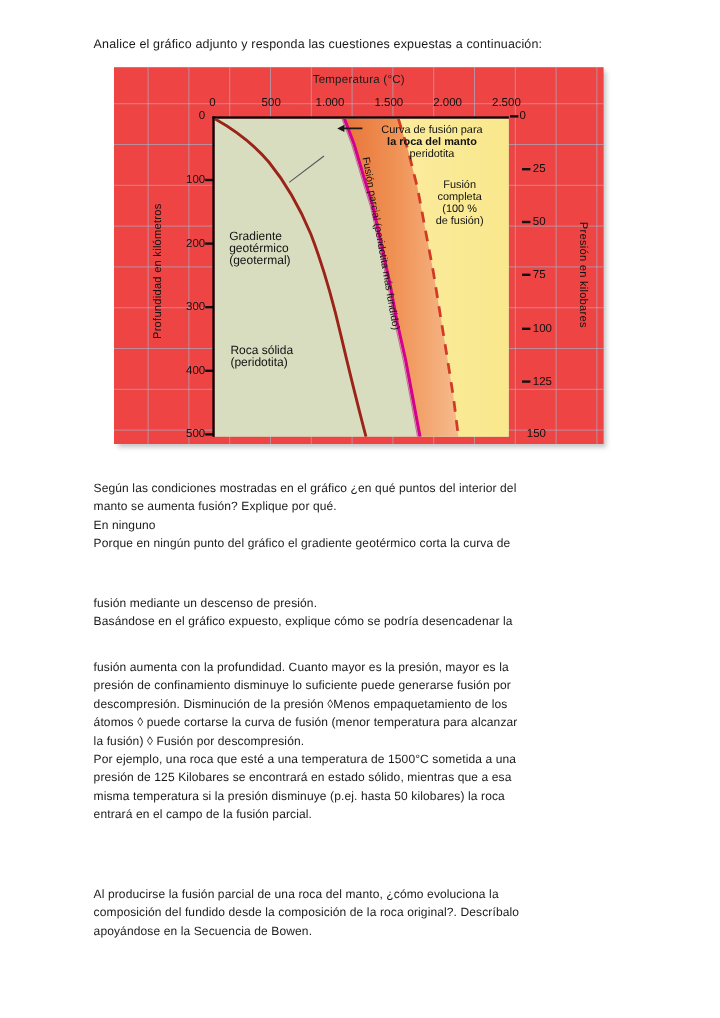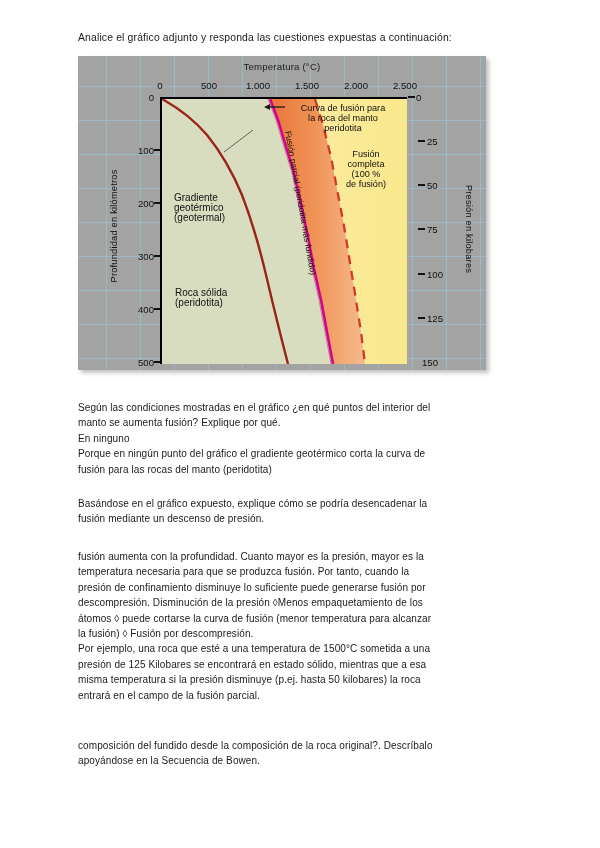--- a/index.html
+++ b/index.html
@@ -28,25 +28,25 @@
     width: 460px;
     font-size: 10.4px;
     line-height: 15px;
     letter-spacing: 0.15px;
     color: #1a1a1a;
   }
 
   
   .figure {
     position: absolute;
-    left: 78px;
+    left: 95px;
     top: 56px;
     width: 408px;
     height: 314px;
-    background: #a3a3a3;
+    background: #ef4444;
     box-shadow: 3px 3px 4px rgba(120,120,120,0.45);
   }
   .fig-grid {
     position: absolute;
     left: 0; top: 0; right: 0; bottom: 0;
     background-image:
       linear-gradient(to right, rgba(150,200,225,0.55) 1px, transparent 1px),
       linear-gradient(to bottom, rgba(150,200,225,0.55) 1px, transparent 1px);
     background-size: 34px 34px;
     background-position: -6px -4px;
@@ -266,21 +266,21 @@
 
         <path d="
           M 0,0 C 18,10 33,22 45,36 C 58,52 70,72 80,96
           C 90,122 98,150 105,180 C 112,210 119,238 126,265" fill="none" stroke="#9b2318" stroke-width="2.4"></path>
 
         <line x1="62" y1="53" x2="91" y2="31" stroke="#555" stroke-width="0.9"></line>
       </svg>
     </div>
 
     <div class="ann" style="left:200px; top:47px; width:130px;">Curva de fusión para</div>
-    <div class="ann" style="left:200px; top:57px; width:130px;">la roca del manto</div>
+    <div class="ann" style="left:200px; top:57px; width:130px;font-weight:bold;">la roca del manto</div>
     <div class="ann" style="left:200px; top:67px; width:130px;">peridotita</div>
     <svg style="position:absolute; left:186px; top:44px;" width="22" height="14">
       <line x1="21" y1="7" x2="4" y2="7" stroke="#1a1a1a" stroke-width="1.3"></line>
       <polygon points="0,7 6,4 6,10" fill="#1a1a1a"></polygon>
     </svg>
 
     <div class="ann-left" style="left:96px; top:137px;">Gradiente</div>
     <div class="ann-left" style="left:96px; top:147px;">geotérmico</div>
     <div class="ann-left" style="left:96px; top:157px;">(geotermal)</div>
 
@@ -293,39 +293,38 @@
     <div class="ann" style="left:253px; top:123px; width:70px;">de fusión)</div>
 
     <div class="rot-label" style="left:215px; top:74px; transform: rotate(80deg);">Fusión parcial (peridotita más fundido)</div>
   </div>
 
   <div class="txt" style="top:400px;">
     <p>Según las condiciones mostradas en el gráfico ¿en qué puntos del interior del</p>
     <p>manto se aumenta fusión? Explique por qué.</p>
     <p>En ninguno</p>
     <p>Porque en ningún punto del gráfico el gradiente geotérmico corta la curva de</p>
-    <p>fusión para las rocas del manto (peridotita)</p>
   </div>
 
   <div class="txt" style="top:496px;">
+    <p>fusión mediante un descenso de presión.</p>
     <p>Basándose en el gráfico expuesto, explique cómo se podría desencadenar la</p>
-    <p>fusión mediante un descenso de presión.</p>
   </div>
 
   <div class="txt" style="top:549px;">
     <p>fusión aumenta con la profundidad. Cuanto mayor es la presión, mayor es la</p>
-    <p>temperatura necesaria para que se produzca fusión. Por tanto, cuando la</p>
     <p>presión de confinamiento disminuye lo suficiente puede generarse fusión por</p>
     <p>descompresión. Disminución de la presión ◊Menos empaquetamiento de los</p>
     <p>átomos ◊ puede cortarse la curva de fusión (menor temperatura para alcanzar</p>
     <p>la fusión) ◊ Fusión por descompresión.</p>
     <p>Por ejemplo, una roca que esté a una temperatura de 1500°C sometida a una</p>
     <p>presión de 125 Kilobares se encontrará en estado sólido, mientras que a esa</p>
     <p>misma temperatura si la presión disminuye (p.ej. hasta 50 kilobares) la roca</p>
     <p>entrará en el campo de la fusión parcial.</p>
   </div>
 
   <div class="txt" style="top:738px;">
+    <p>Al producirse la fusión parcial de una roca del manto, ¿cómo evoluciona la</p>
     <p>composición del fundido desde la composición de la roca original?. Descríbalo</p>
     <p>apoyándose en la Secuencia de Bowen.</p>
   </div>
 
 </div>
 
 </body></html>

